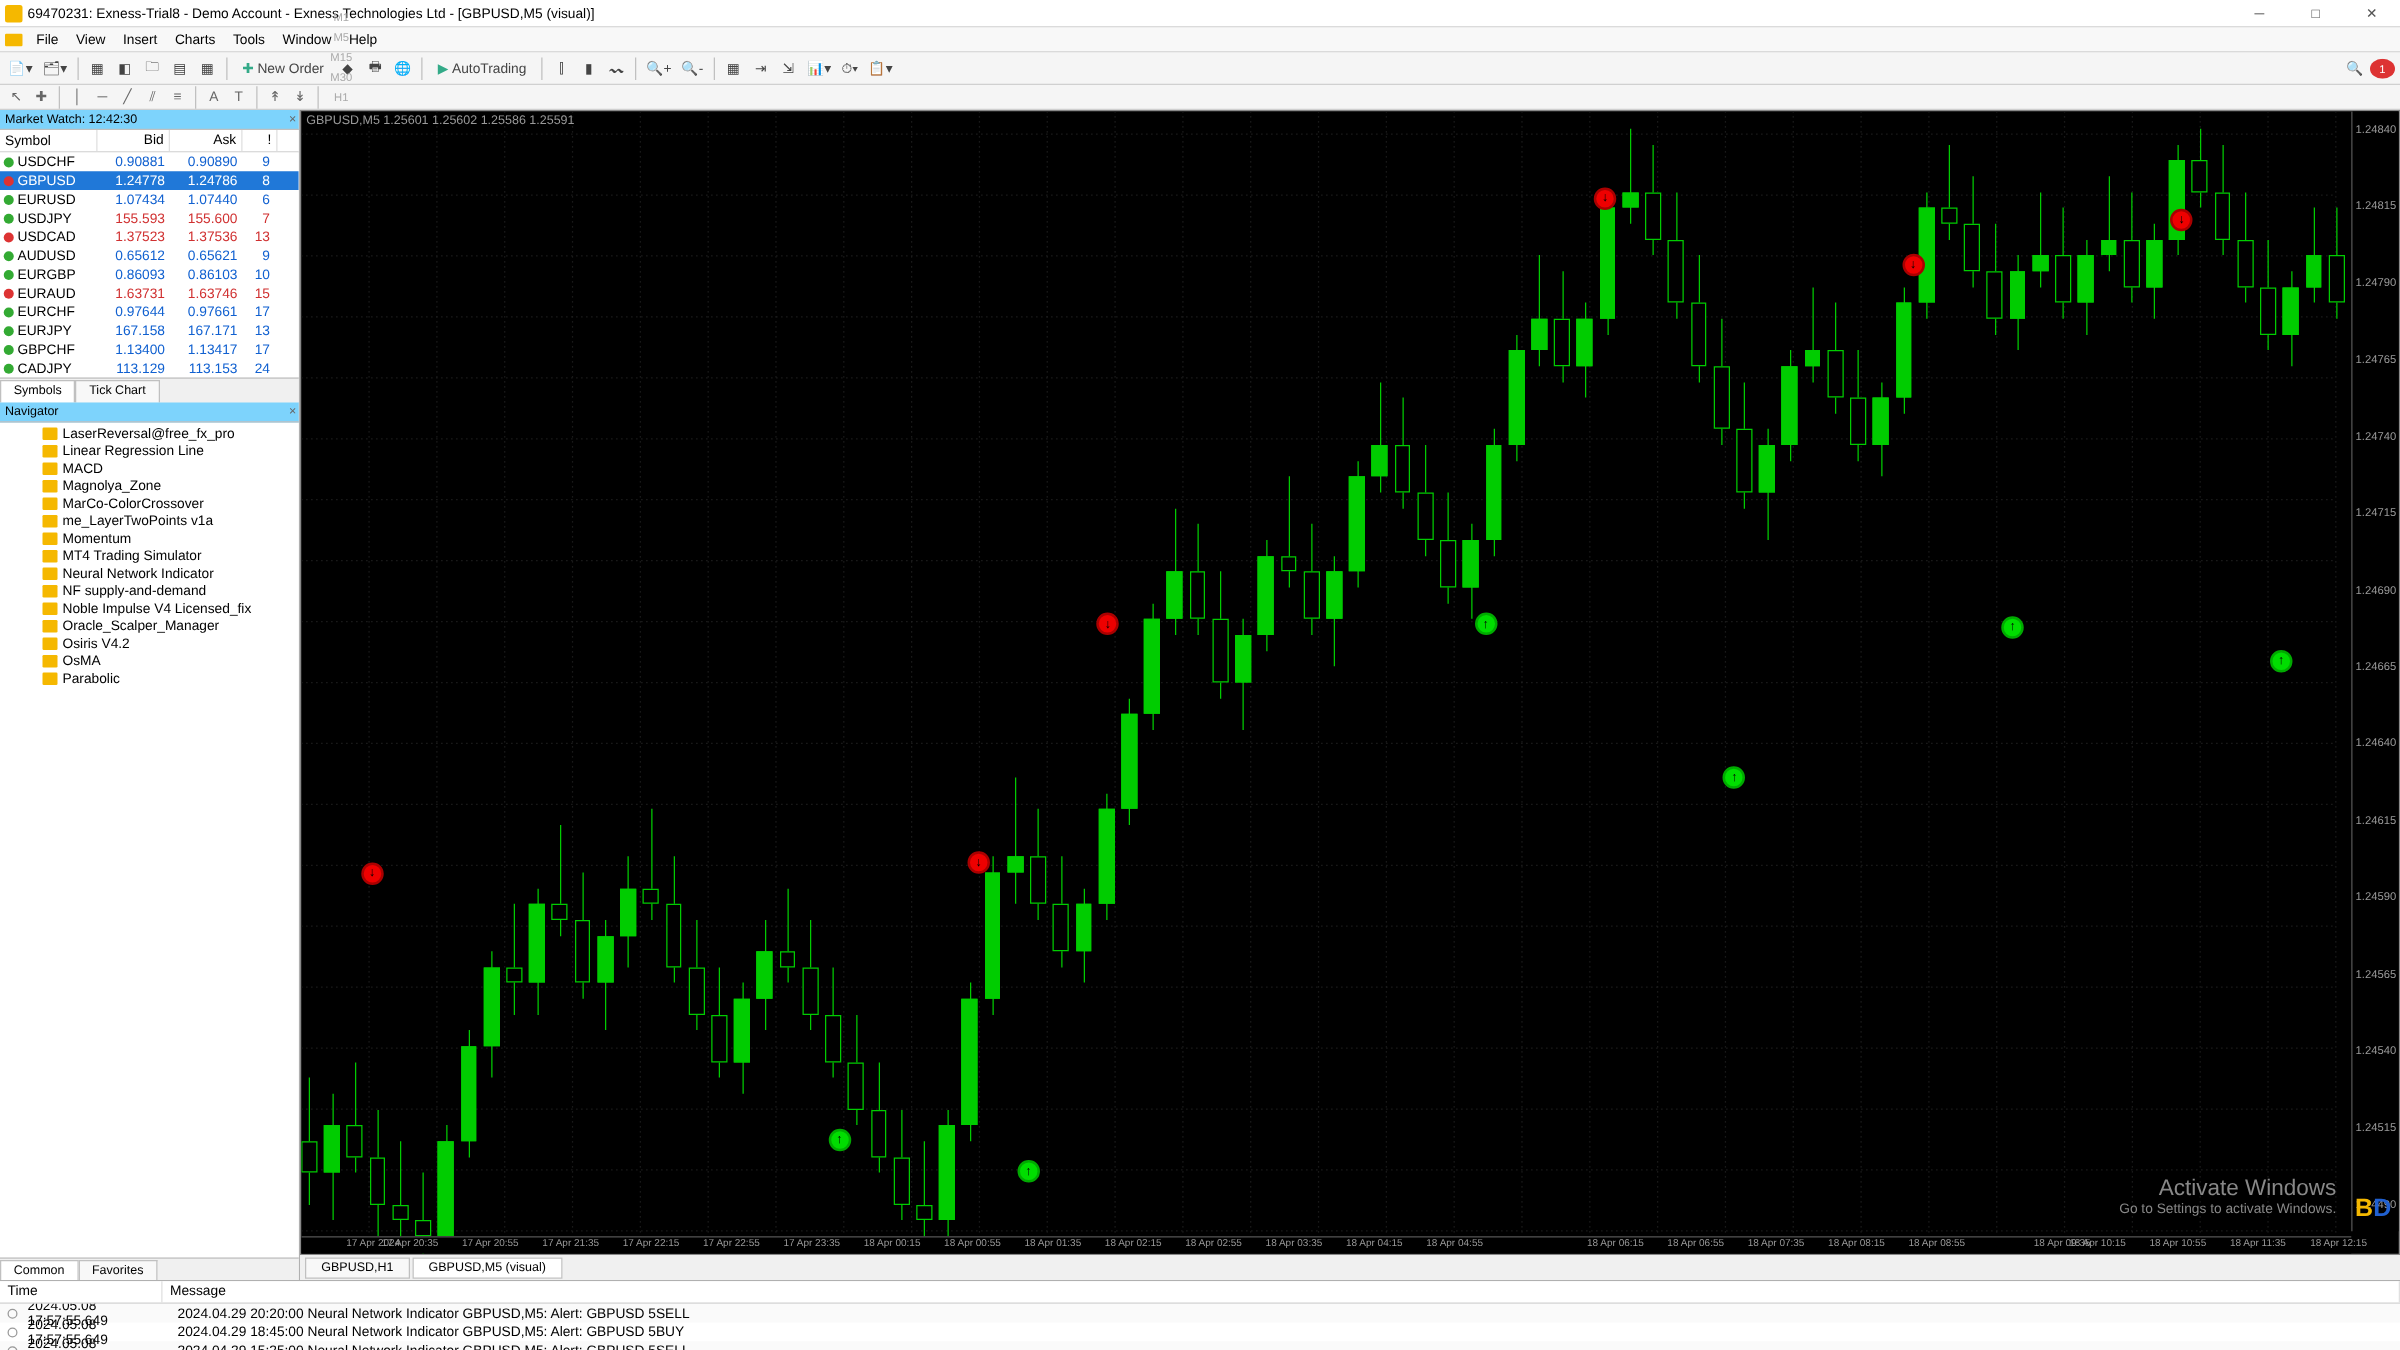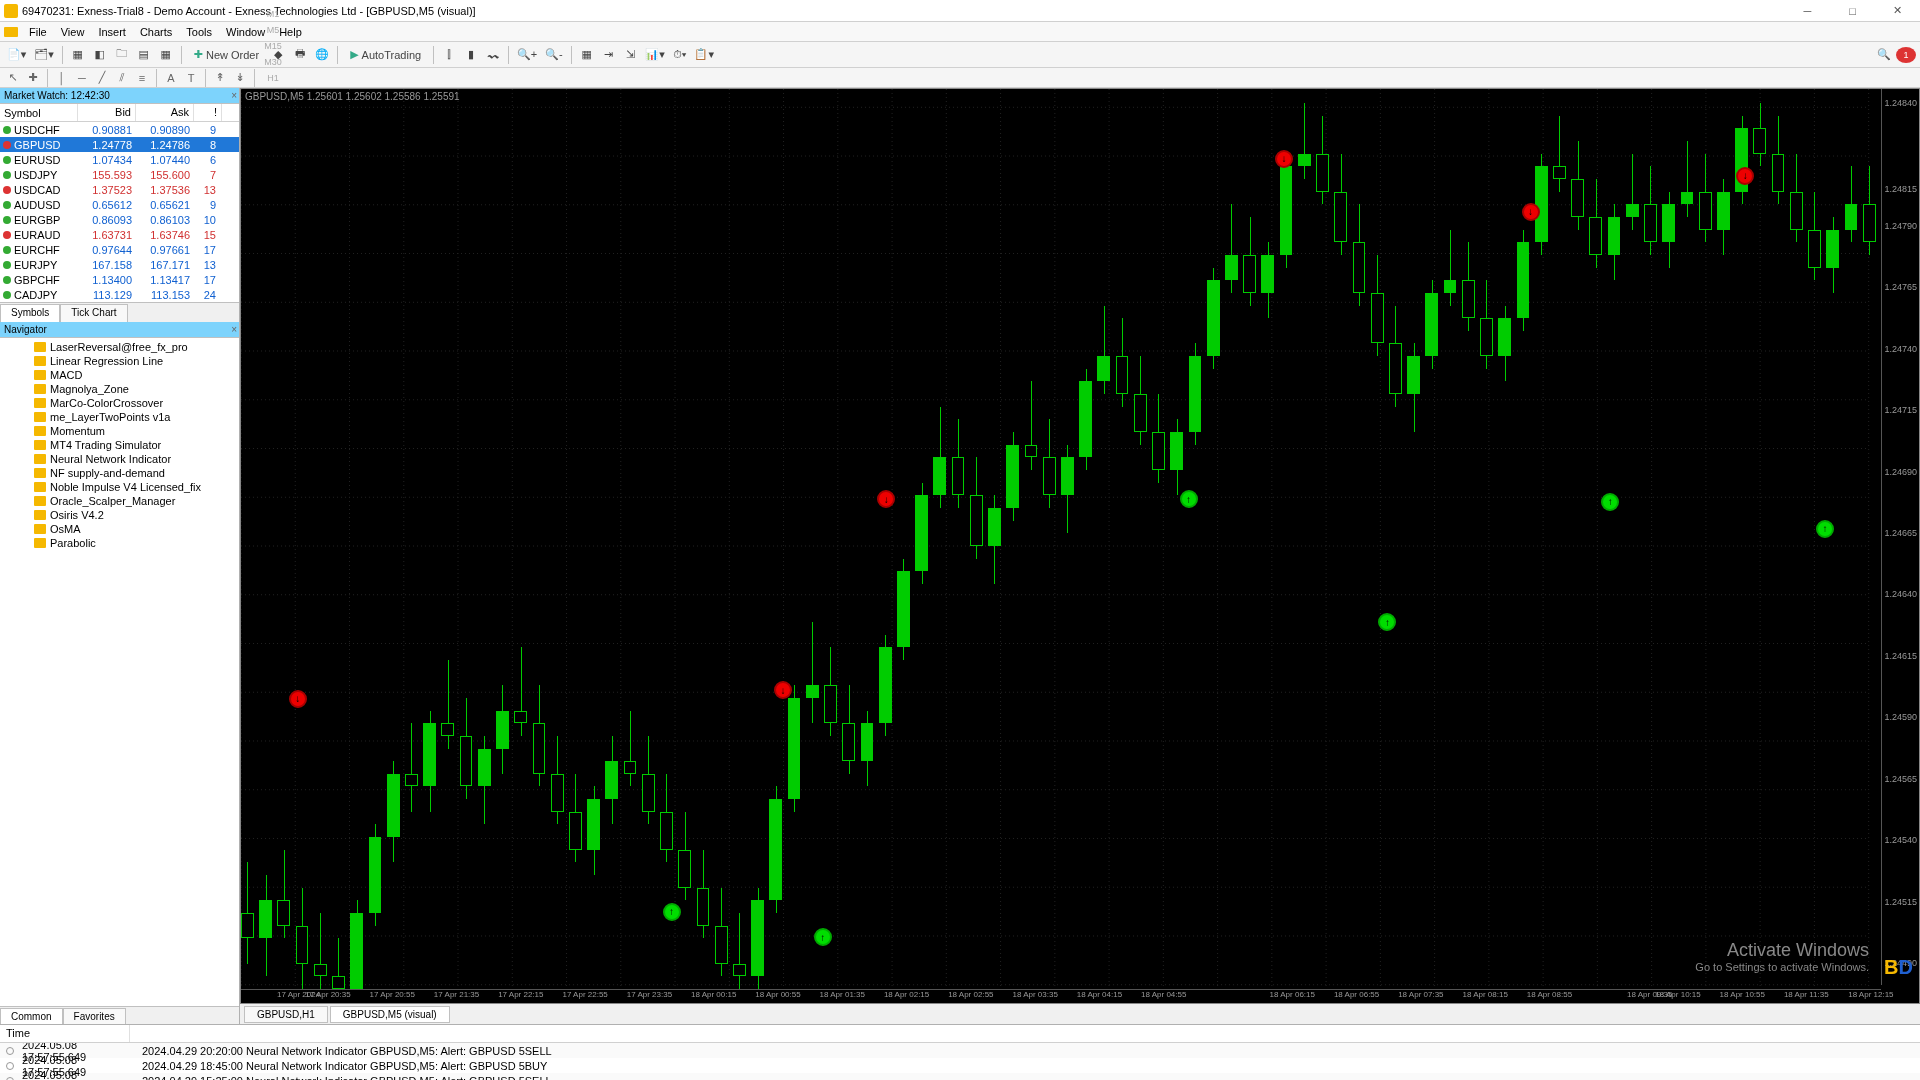--- a/index.html
+++ b/index.html
@@ -606,21 +606,21 @@
           <div class="signal-dot sig-buy" style="left: 57.23%; top: 43.68%;">↑</div>
           <div class="signal-dot sig-sell" style="left: 63.05%; top: 5.28%;">↓</div>
           <div class="signal-dot sig-buy" style="left: 69.355%; top: 57.6%;">↑</div>
           <div class="signal-dot sig-sell" style="left: 78.085%; top: 11.232%;">↓</div>
           <div class="signal-dot sig-buy" style="left: 82.935%; top: 43.968%;">↑</div>
           <div class="signal-dot sig-sell" style="left: 91.18%; top: 7.2%;">↓</div>
           <div class="signal-dot sig-buy" style="left: 96.03%; top: 47.04%;">↑</div>
         </div>
       <div class="y-axis" id="y-axis">
           <div class="y-tick" style="top: 1%;">1.24840</div>
-          <div class="y-tick" style="top: 7.85714%; margin-top: 25px;">1.24815</div>
+          <div class="y-tick" style="top: 7.85714%;">1.24815</div>
           <div class="y-tick" style="top: 14.7143%;">1.24790</div>
           <div class="y-tick" style="top: 21.5714%;">1.24765</div>
           <div class="y-tick" style="top: 28.4286%;">1.24740</div>
           <div class="y-tick" style="top: 35.2857%;">1.24715</div>
           <div class="y-tick" style="top: 42.1429%;">1.24690</div>
           <div class="y-tick" style="top: 49%;">1.24665</div>
           <div class="y-tick" style="top: 55.8571%;">1.24640</div>
           <div class="y-tick" style="top: 62.7143%;">1.24615</div>
           <div class="y-tick" style="top: 69.5714%;">1.24590</div>
           <div class="y-tick" style="top: 76.4286%;">1.24565</div>
@@ -665,20 +665,21 @@
     <div class="chart-tabs" id="chart-tabs">
         <div class="ctab">GBPUSD,H1</div>
         <div class="ctab active">GBPUSD,M5 (visual)</div>
       </div>
   </div>
 </div>
 
 <div class="journal">
   <div class="j-head">
     <div style="width:130px">Time</div>
+    <div style="flex:1">Message</div>
   </div>
   <div class="j-rows" id="j-rows">
       <div class="j-row">
         <span class="jdot"></span>
         <span class="j-time">2024.05.08 17:57:55.649</span>
         <span class="j-msg">2024.04.29 20:20:00  Neural Network Indicator GBPUSD,M5: Alert: GBPUSD 5SELL</span>
       </div>
       <div class="j-row">
         <span class="jdot"></span>
         <span class="j-time">2024.05.08 17:57:55.649</span>

